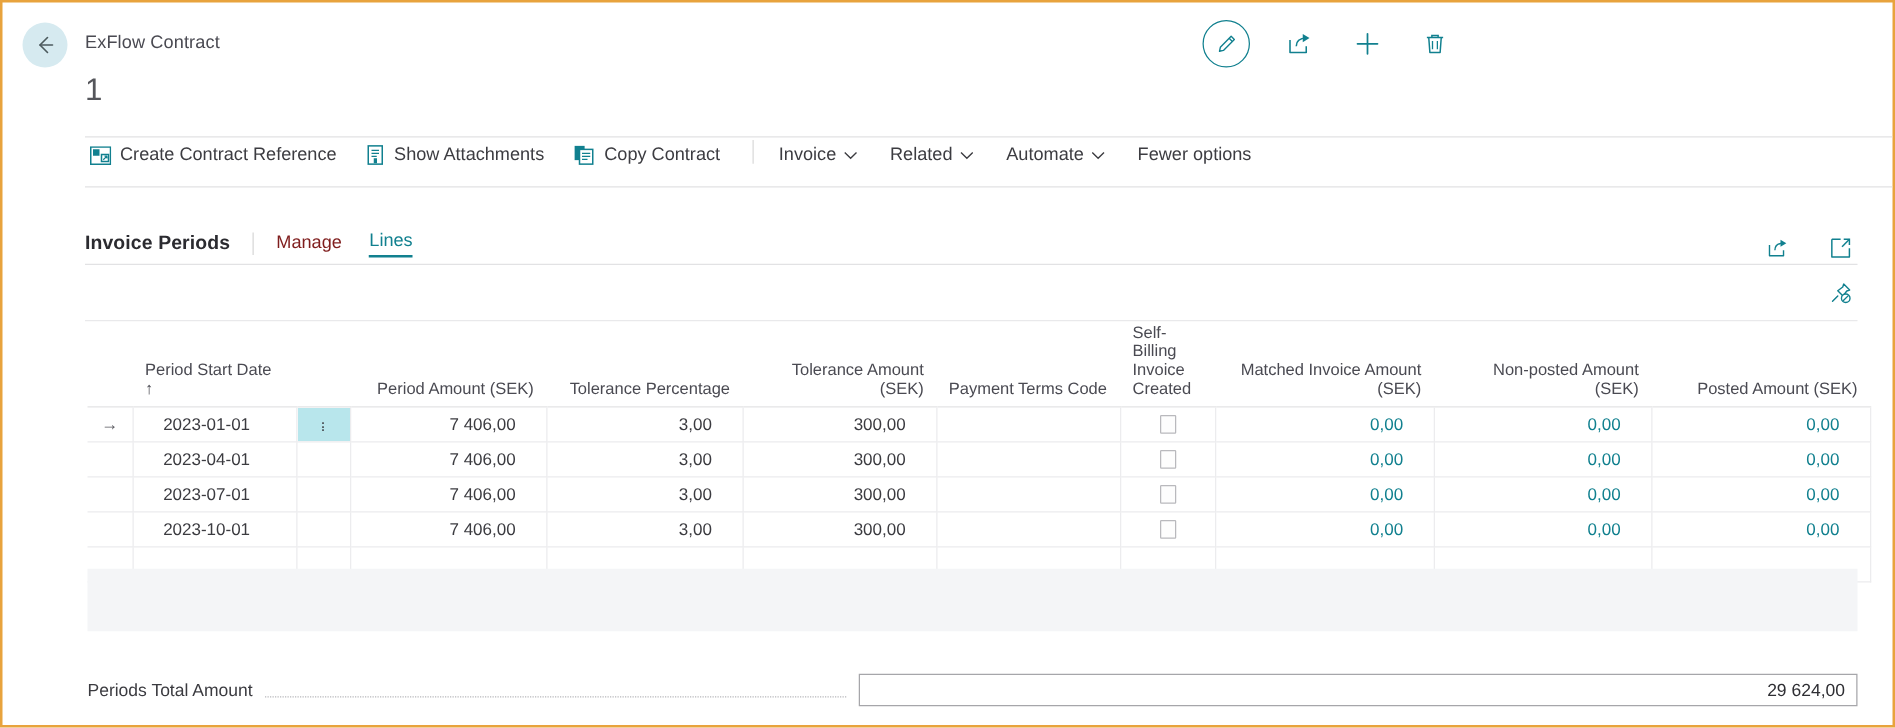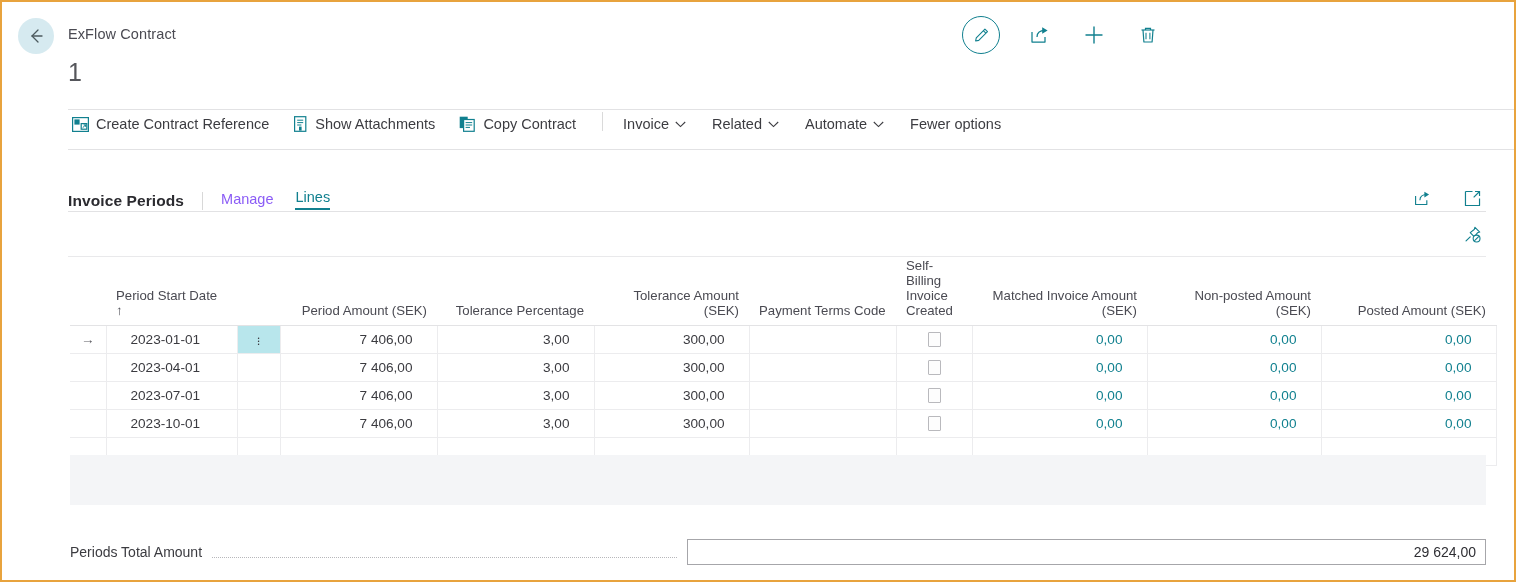--- a/index.html
+++ b/index.html
@@ -84,29 +84,29 @@
   }
   .rib-plain {
     font-size: 14.5px; color: #3c3c41; padding: 4px 8px; cursor: pointer;
     white-space: nowrap;
   }
   .chev { color: #3c3c41; }
 
   
   .part-head {
     position: absolute; left: 66px; top: 178px; right: 0; height: 30px;
-    display: flex; align-items: flex-end;
+    display: flex; align-items: center;
   }
   .part-title {
     font-size: 15.5px; font-weight: 700; color: #2b2b30;
     letter-spacing: .1px; margin-right: 18px;
   }
   .part-sep { width: 1px; height: 18px; background: #d8d8d8; margin-right: 18px; }
   .part-tab {
-    font-size: 14.5px; color: #8b5cf6; margin-right: 22px;
+    font-size: 14.5px; color: #7f1d1d; margin-right: 22px;
     padding-bottom: 3px; cursor: pointer;
   }
   .part-tab.active {
     color: #11808f; border-bottom: 2px solid #11808f;
   }
   .part-head-icons {
     position: absolute; right: 28px; top: 4px;
     display: flex; gap: 22px; align-items: center;
   }
   .hr-part {

